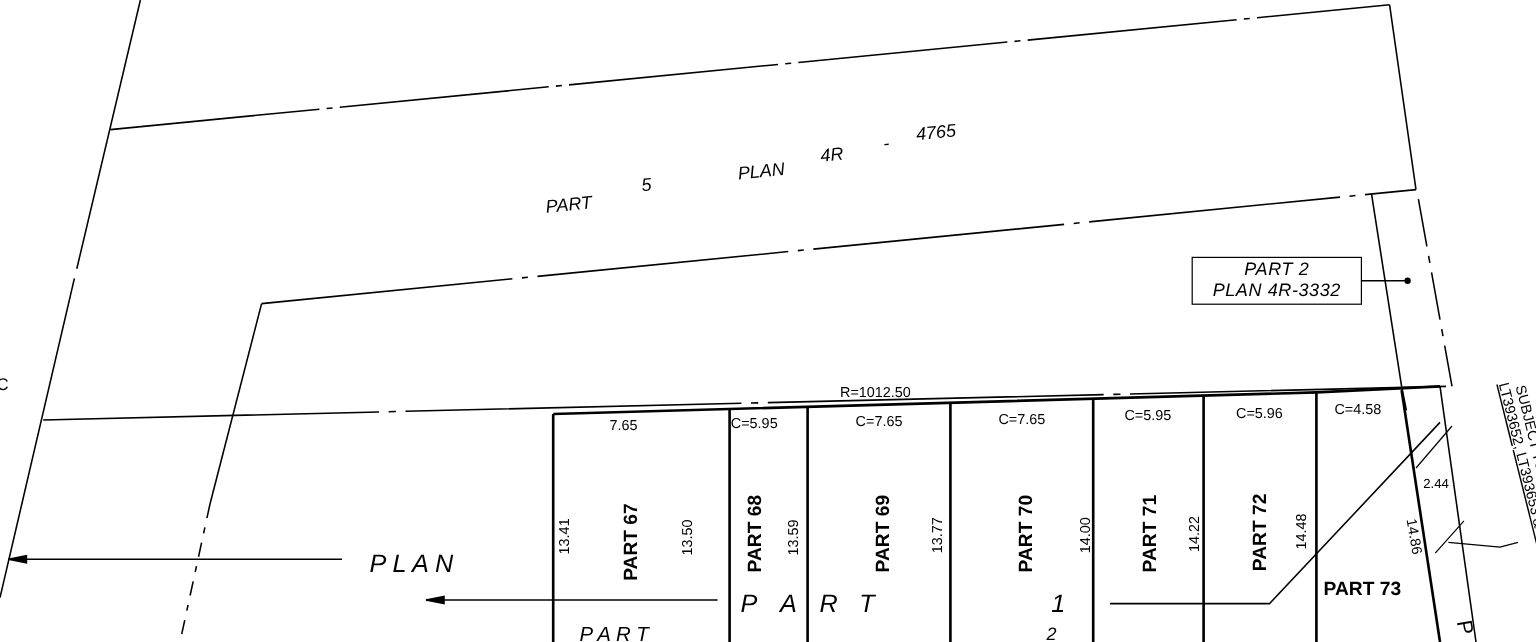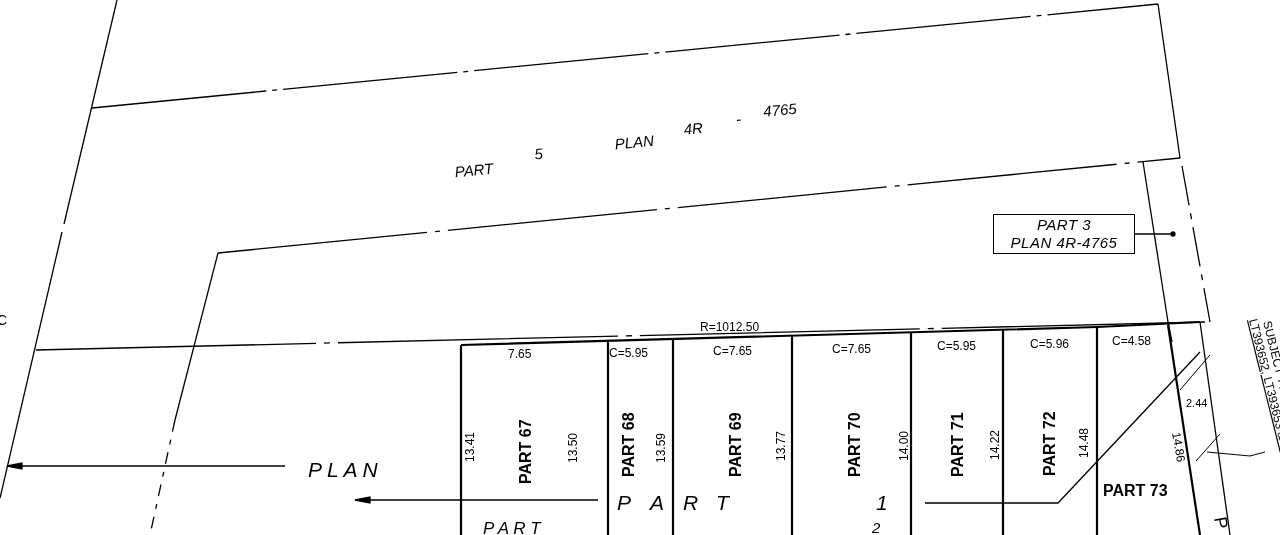--- a/index.html
+++ b/index.html
@@ -131,15 +131,15 @@
 
   <text transform="translate(1214 518) rotate(80)" font-size="18">P</text>
 
   <g font-size="12">
     <text transform="translate(1263 322) rotate(76)">SUBJECT TO EA...</text>
     <text transform="translate(1249 320) rotate(76)" text-decoration="underline">LT393652, LT393653 &amp; LT39...</text>
   </g>
 </svg>
 
 <div class="box-label">
-  <div>PART 3</div>
-  <div>PLAN 4R-4765</div>
+  <div>PART 2</div>
+  <div>PLAN 4R-3332</div>
 </div>
 
 </body></html>

